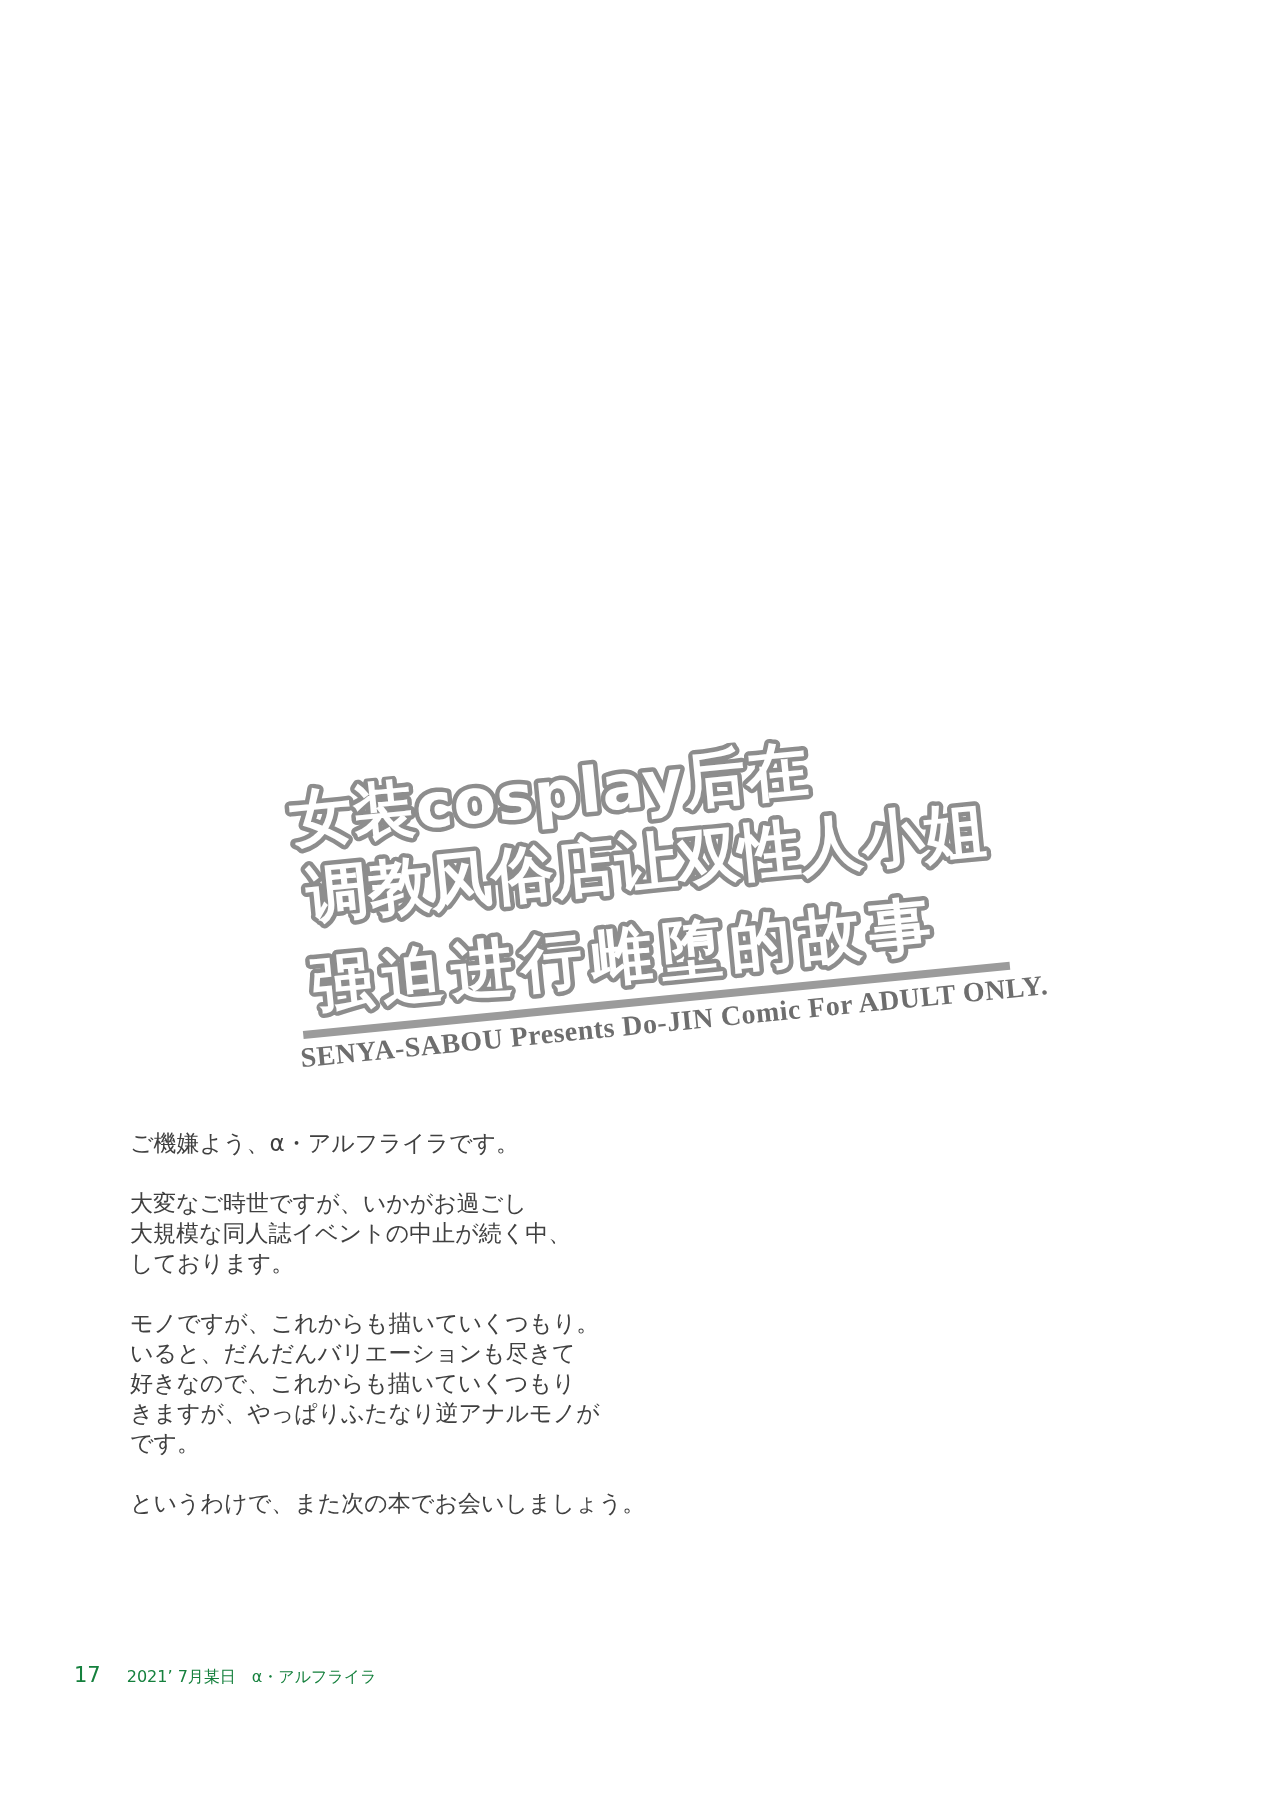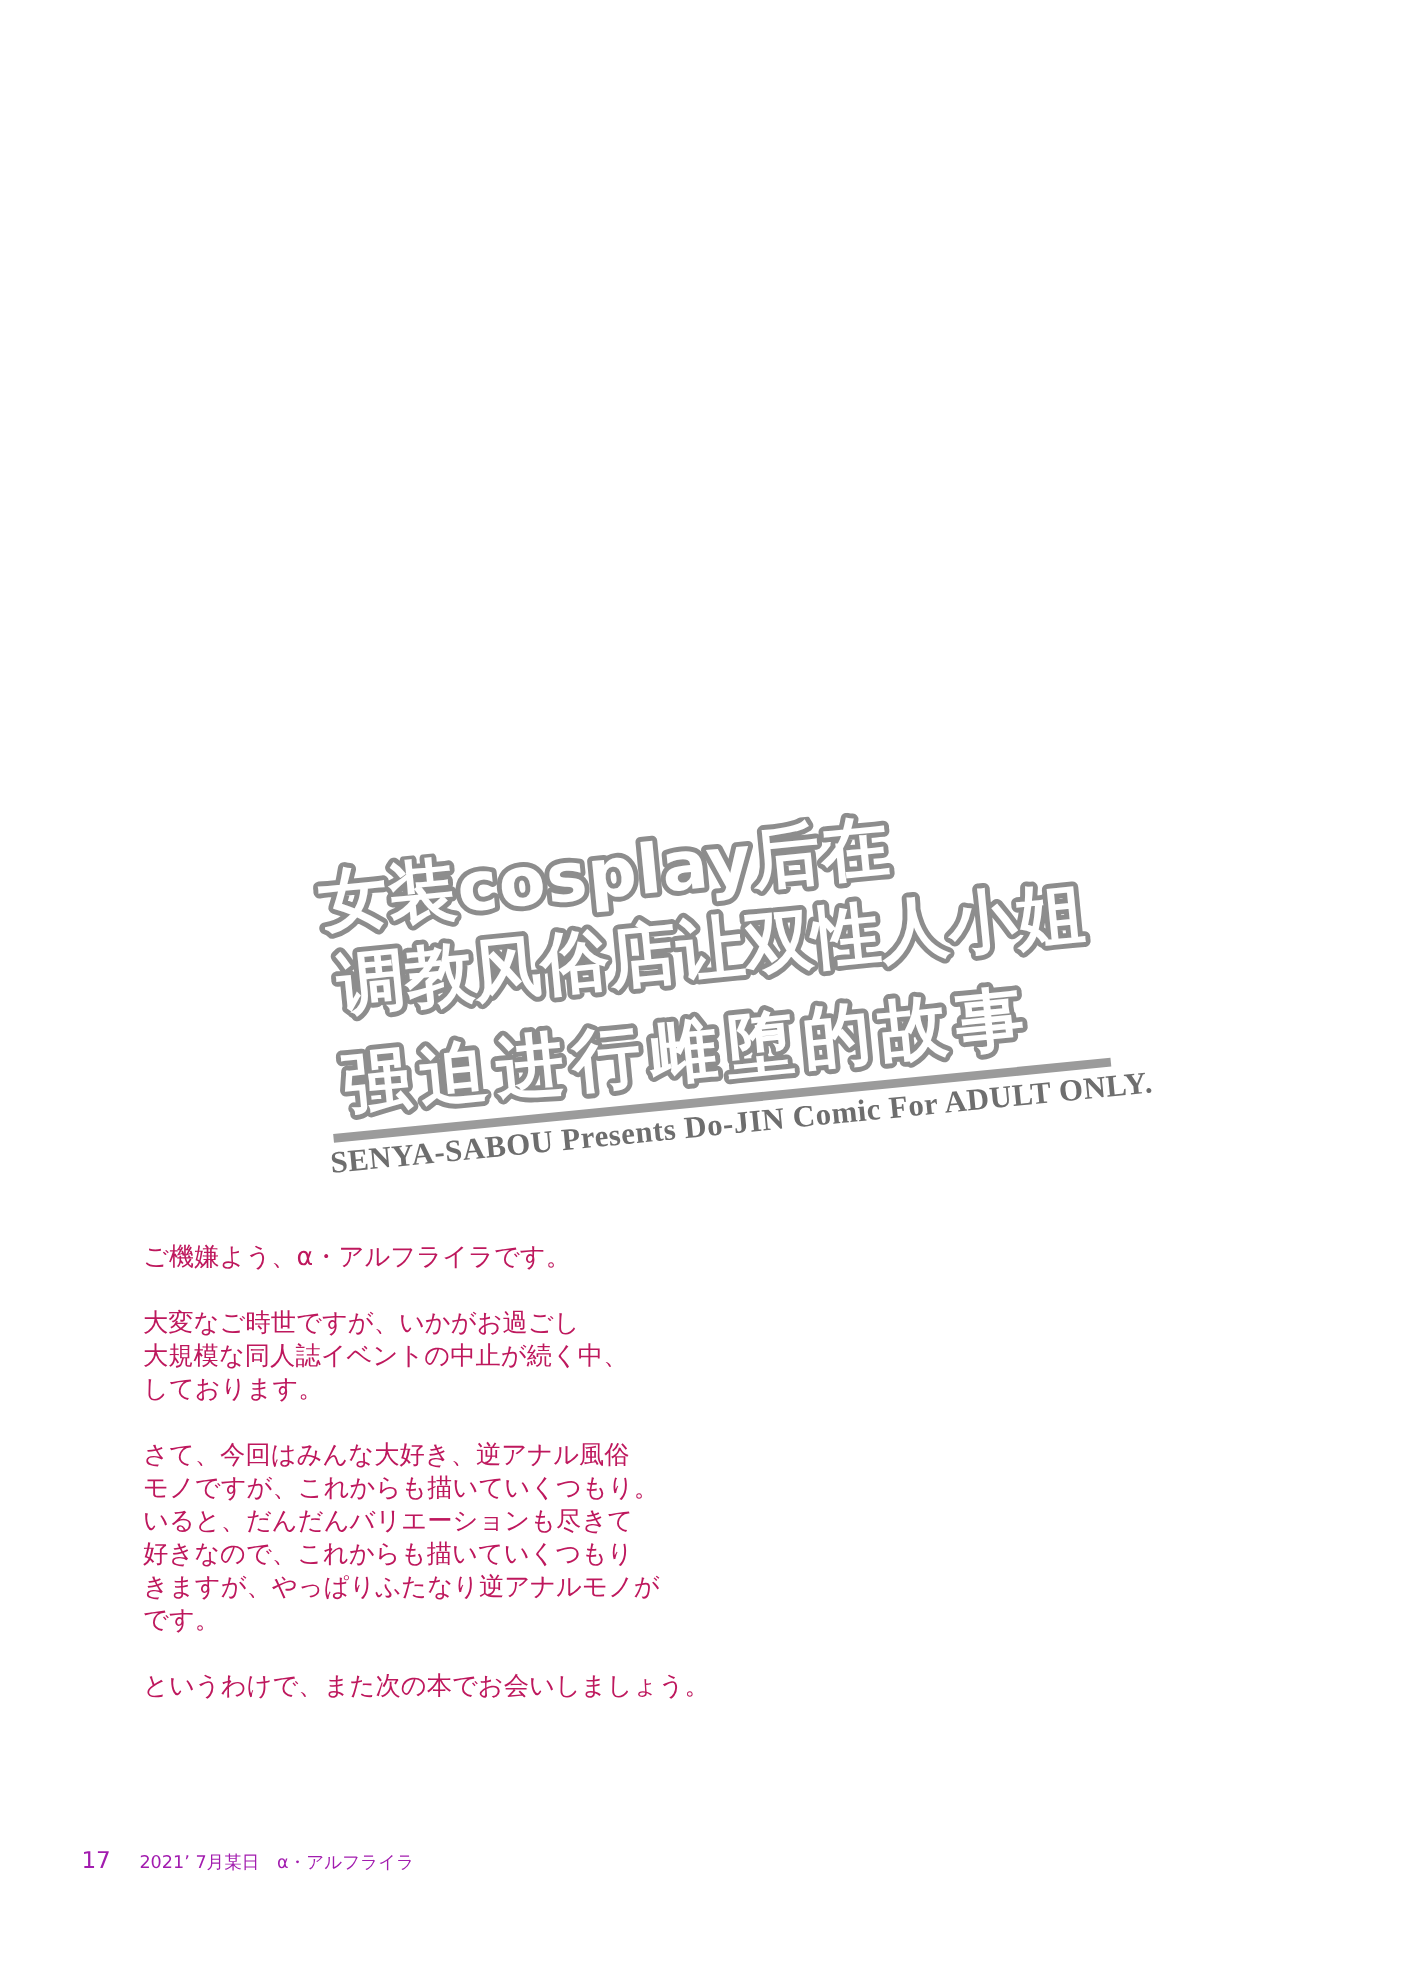--- a/index.html
+++ b/index.html
@@ -46,37 +46,36 @@
     font-size: 28px;
     letter-spacing: 0.5px;
     color: #6e6e6e;
     white-space: nowrap;
   }
 
   
   .afterword {
     position: absolute;
     left: 130px; top: 1128px;
-    color: #be185d;
+    color: #404040;
     font-size: 23px;
     line-height: 30px;
     font-weight: 500;
   }
   .afterword .para { margin-bottom: 30px; }
   .afterword .line { white-space: nowrap; min-height: 30px; }
 
   
   .footer {
     position: absolute;
     left: 74px; top: 1663px;
     display: flex;
     align-items: baseline;
     gap: 26px;
-    color: #a21caf;
-    margin-top: 16px;
+    color: #15803d;
   }
   .page-number { font-size: 21px; }
   .date-signature { font-size: 16px; white-space: nowrap; }
 </style>
 </head>
 <body>
 
 <div class="banner-wrap">
   <svg class="title-svg" width="840" height="245" viewBox="0 0 840 245">
     <text class="t1" x="17" y="55" fill="#ffffff" stroke="#8d8d8d">女装cosplay后在</text>
@@ -90,21 +89,20 @@
 <div class="afterword">
   <div class="para">
     <div class="line">ご機嫌よう、α・アルフライラです。</div>
   </div>
   <div class="para">
     <div class="line">大変なご時世ですが、いかがお過ごし</div>
     <div class="line">大規模な同人誌イベントの中止が続く中、</div>
     <div class="line">しております。</div>
   </div>
   <div class="para">
-    <div class="line">さて、今回はみんな大好き、逆アナル風俗</div>
     <div class="line">モノですが、これからも描いていくつもり。</div>
     <div class="line">いると、だんだんバリエーションも尽きて</div>
     <div class="line">好きなので、これからも描いていくつもり</div>
     <div class="line">きますが、やっぱりふたなり逆アナルモノが</div>
     <div class="line">です。</div>
   </div>
   <div class="para">
     <div class="line">というわけで、また次の本でお会いしましょう。</div>
   </div>
 </div>

